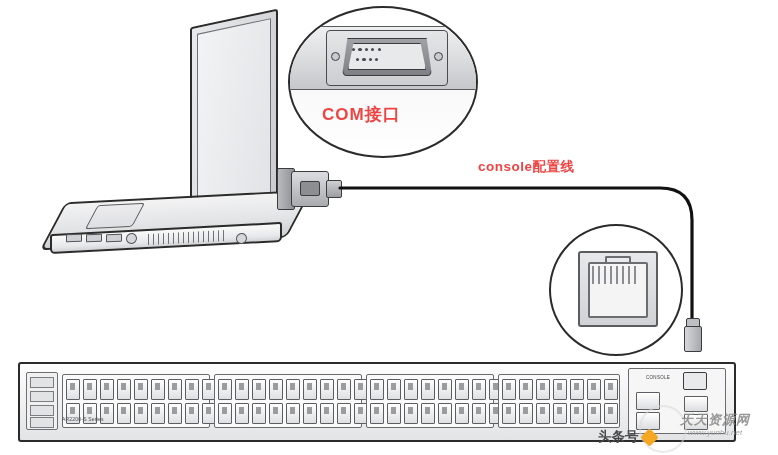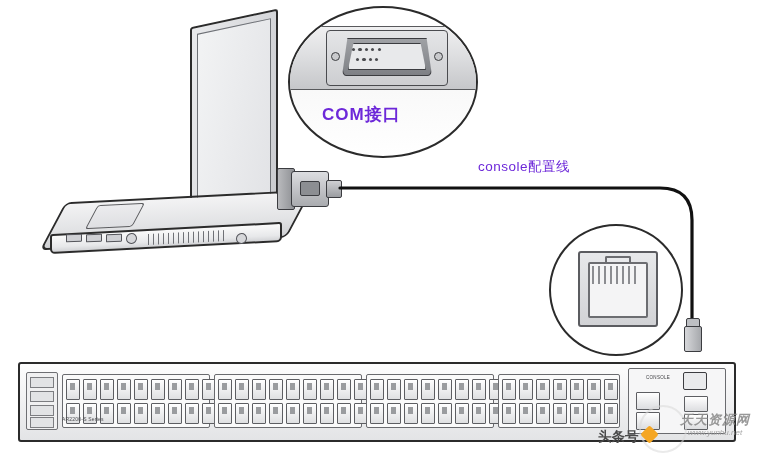--- a/index.html
+++ b/index.html
@@ -1,19 +1,19 @@
 <!DOCTYPE html>
 <html><head>
 <meta charset="utf-8">
 <style>
   html,body{margin:0;padding:0;background:#ffffff;}
   body{width:778px;height:455px;overflow:hidden;font-family:"Liberation Sans",sans-serif;}
   #stage{position:relative;width:778px;height:455px;background:#fff;}
 
-  .lbl{position:absolute;color:#6d28d9;white-space:nowrap;}
+  .lbl{position:absolute;color:#ef4444;white-space:nowrap;}
 
   
   .laptop-screen{
     position:absolute;left:190px;top:18px;width:84px;height:200px;
     background:linear-gradient(100deg,#e9eaec 0%,#d9dadd 55%,#c9cbcf 100%);
     border:2px solid #2b2b2b;border-radius:3px;
     transform:skewY(-12deg);
   }
   .laptop-screen-inner{
     position:absolute;left:5px;top:6px;right:5px;bottom:8px;
@@ -169,25 +169,25 @@
     position:absolute;left:683px;top:372px;width:22px;height:16px;
     border:1.4px solid #3b3c40;background:#e9eaec;border-radius:2px;
   }
   .console-lbl{
     position:absolute;left:646px;top:375px;font-size:4.5px;color:#3b3c40;letter-spacing:.3px;
   }
   .model-lbl{position:absolute;left:62px;top:416px;font-size:5px;color:#4a4b4f;letter-spacing:.2px;}
 
   
   .com-text{left:322px;top:103px;font-size:17px;font-weight:700;letter-spacing:1px;}
-  .console-text{left:478px;top:158px;font-size:13.5px;font-weight:400;letter-spacing:.5px;}
+  .console-text{left:478px;top:158px;font-size:13.5px;font-weight:700;letter-spacing:.5px;}
 
   
   .wm-toutiao{
-    position:absolute;left:598px;top:428px;display:flex;align-items:flex-start;gap:4px;
+    position:absolute;left:598px;top:428px;display:flex;align-items:center;gap:4px;
     font-size:13.5px;color:#4a4a4a;font-weight:700;
   }
   .wm-diamond{
     width:13px;height:13px;background:#f5a623;transform:rotate(45deg);border-radius:2px;
     display:inline-block;
   }
   .wm-center{
     position:absolute;left:680px;top:412px;text-align:center;color:#9b9b9b;font-size:8px;line-height:1.25;
     opacity:.9;
     font-style:italic;

